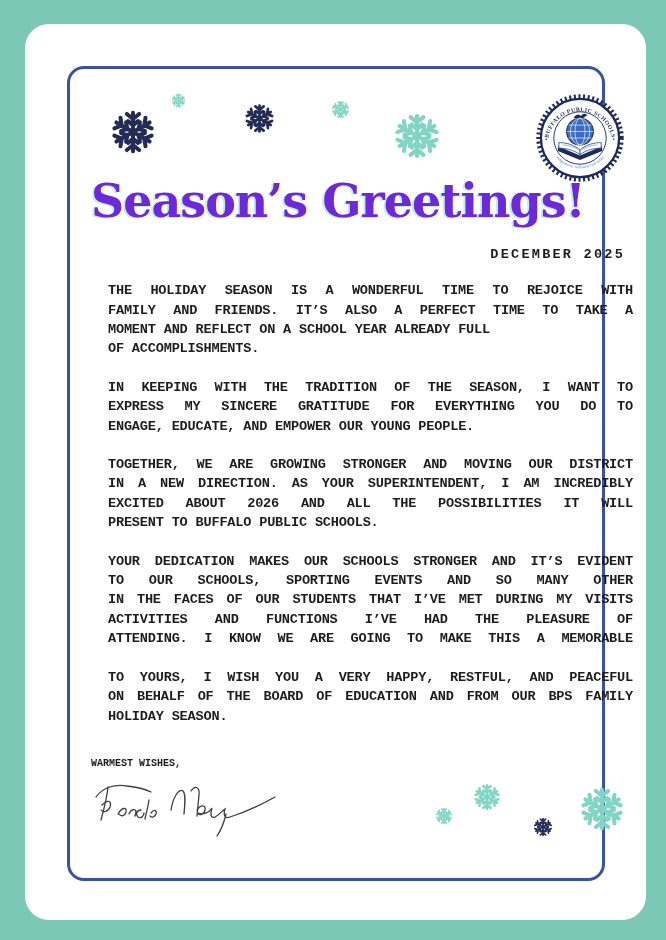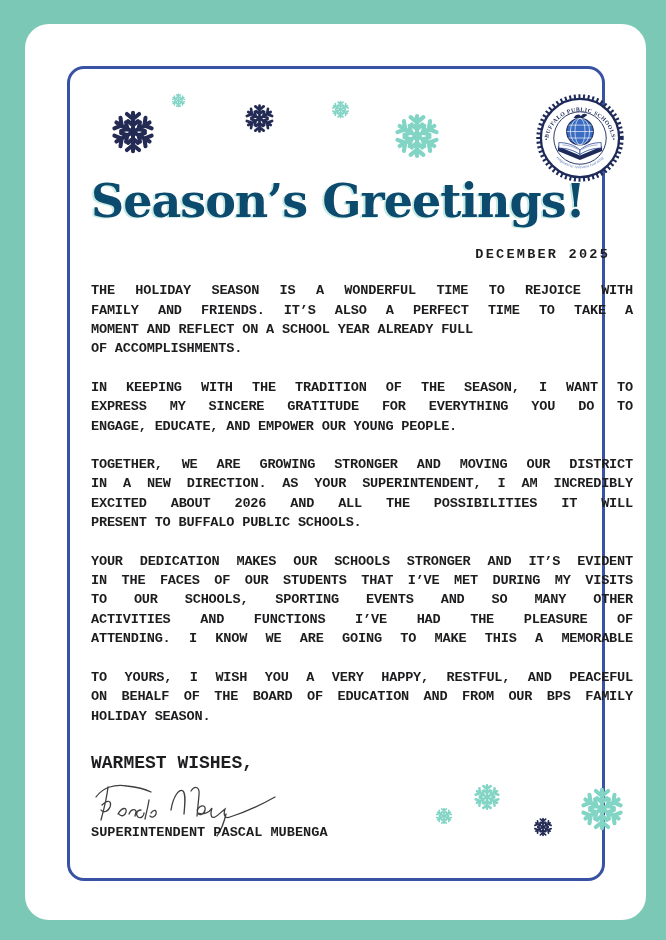--- a/index.html
+++ b/index.html
@@ -7,30 +7,30 @@
         font-family:"Liberation Mono",monospace;}
   .card{position:absolute;left:25px;top:24px;right:20px;bottom:20px;background:#ffffff;
         border-radius:24px;}
   .inner-border{position:absolute;left:42px;top:42px;right:41px;bottom:39px;
         border:3px solid #3A52A3;border-radius:17px;pointer-events:none;}
   .flakes-layer{position:absolute;inset:0;pointer-events:none;}
   .flake{position:absolute;}
   .seal{position:absolute;left:509px;top:68px;width:92px;height:92px;}
   .content{position:absolute;left:66px;top:0;width:542px;}
   .heading{margin:150px 0 0 0;font-family:"DejaVu Serif",serif;font-weight:bold;
-        font-size:46px;line-height:1.2;color:#0c4a6e;letter-spacing:-1px;
+        font-size:46px;line-height:1.2;color:#6d28d9;letter-spacing:-1px;
         text-shadow:-2px 1px 0 rgba(130,212,197,0.45);}
   .date{margin-top:18px;text-align:right;font-weight:bold;font-size:13.6px;
-        letter-spacing:2.2px;margin-right:23px;color:#1D1D1F;}
+        letter-spacing:2.2px;margin-right:8px;color:#1D1D1F;}
   .salutation{margin-top:13px;font-weight:bold;font-size:13.6px;line-height:19.4px;color:#1D1D1F;}
-  .para{margin-top:19px;}
+  .para{margin-top:19px;margin-left:17px;}
   .ln{font-weight:bold;font-size:13.6px;line-height:19.4px;color:#1D1D1F;letter-spacing:-0.2px;
       white-space:nowrap;}
   .ln.j{white-space:normal;text-align:justify;text-align-last:justify;}
-  .closing{margin-top:28px;font-weight:bold;font-size:18px;line-height:19.4px;color:#1D1D1F;}
+  .closing{margin-top:28px;font-weight:bold;font-size:10px;line-height:19.4px;color:#1D1D1F;}
   .signature{margin-top:6px;margin-bottom:-14px;width:195px;height:58px;overflow:visible;}
   .signature svg{overflow:visible;}
   .signame{font-weight:bold;font-size:13.6px;line-height:19.4px;color:#1D1D1F;}
   .seal text{font-family:"Liberation Serif",serif;}
 </style>
 </head>
 <body>
 
 <svg width="0" height="0" style="position:absolute">
   <defs>
@@ -137,22 +137,22 @@
 
       <div class="para">
         <div class="ln j">TOGETHER, WE ARE GROWING STRONGER AND MOVING OUR DISTRICT</div>
         <div class="ln j">IN A NEW DIRECTION. AS YOUR SUPERINTENDENT, I AM INCREDIBLY</div>
         <div class="ln j">EXCITED ABOUT 2026 AND ALL THE POSSIBILITIES IT WILL</div>
         <div class="ln">PRESENT TO BUFFALO PUBLIC SCHOOLS.</div>
       </div>
 
       <div class="para">
         <div class="ln j">YOUR DEDICATION MAKES OUR SCHOOLS STRONGER AND IT’S EVIDENT</div>
+        <div class="ln j">TO OUR SCHOOLS, SPORTING EVENTS AND SO MANY OTHER</div>
         <div class="ln j">IN THE FACES OF OUR STUDENTS THAT I’VE MET DURING MY VISITS</div>
-        <div class="ln j">TO OUR SCHOOLS, SPORTING EVENTS AND SO MANY OTHER</div>
         <div class="ln j">ACTIVITIES AND FUNCTIONS I’VE HAD THE PLEASURE OF</div>
         <div class="ln j">ATTENDING. I KNOW WE ARE GOING TO MAKE THIS A MEMORABLE</div>
       </div>
 
       <div class="para">
         <div class="ln j">TO YOURS, I WISH YOU A VERY HAPPY, RESTFUL, AND PEACEFUL</div>
         <div class="ln j">ON BEHALF OF THE BOARD OF EDUCATION AND FROM OUR BPS FAMILY</div>
         <div class="ln">HOLIDAY SEASON.</div>
       </div>
 
@@ -163,16 +163,15 @@
           <g fill="none" stroke="#3F3F42" stroke-width="1.3" stroke-linecap="round">
             <path d="M5,18 C12,8 24,5 36,7 C46,8 54,10 60,13"></path>
             <path d="M17,8 C16,18 13,30 10,41 M11,26 C17,20 21,22 19,28 C17,33 12,34 10,31"></path>
             <path d="M27,35 C31,28 36,28 35,33 C34,37 30,38 28,35 M38,35 C40,30 45,29 45,33 L44,37 M50,31 C46,31 44,35 47,38 C50,40 53,37 53,34 M58,21 C57,28 55,35 54,40 M60,34 C63,30 66,31 65,35 C64,38 61,39 59,37"></path>
             <path d="M80,31 C82,18 88,9 92,12 C95,15 94,24 93,35 M100,12 C104,6 109,8 108,16 L106,37"></path>
             <path d="M106,31 C110,25 115,26 114,31 C113,36 108,37 107,34 C112,36 118,34 121,29 C119,35 120,40 124,38 C128,36 131,32 134,30 C132,36 134,40 139,38 C152,34 168,27 184,18 M135,35 C133,44 130,51 126,57"></path>
           </g>
         </svg>
       </div>
 
-      <div class="signame">SUPERINTENDENT PASCAL MUBENGA</div>
     </div>
   </div>
 </div>
 
 </body></html>

